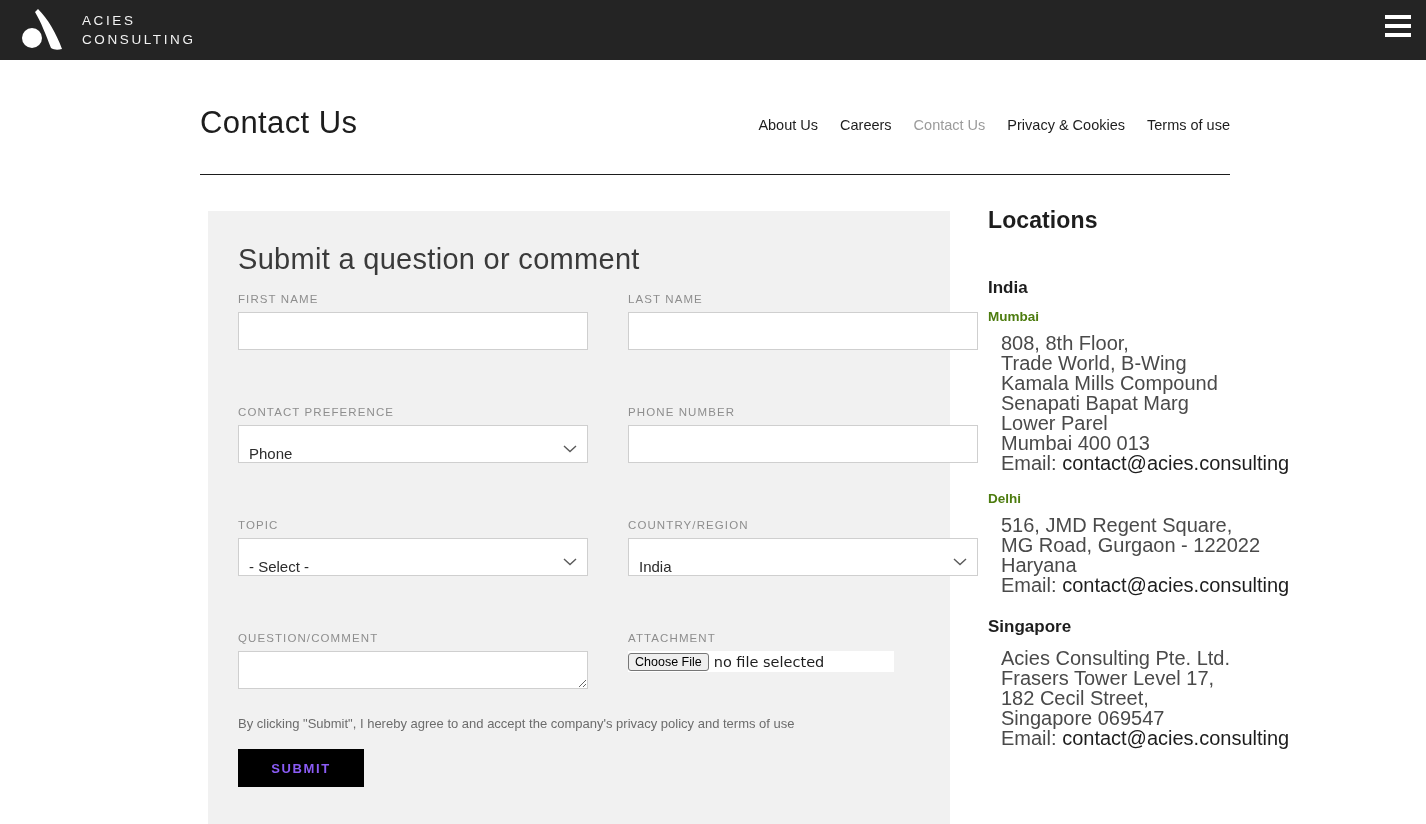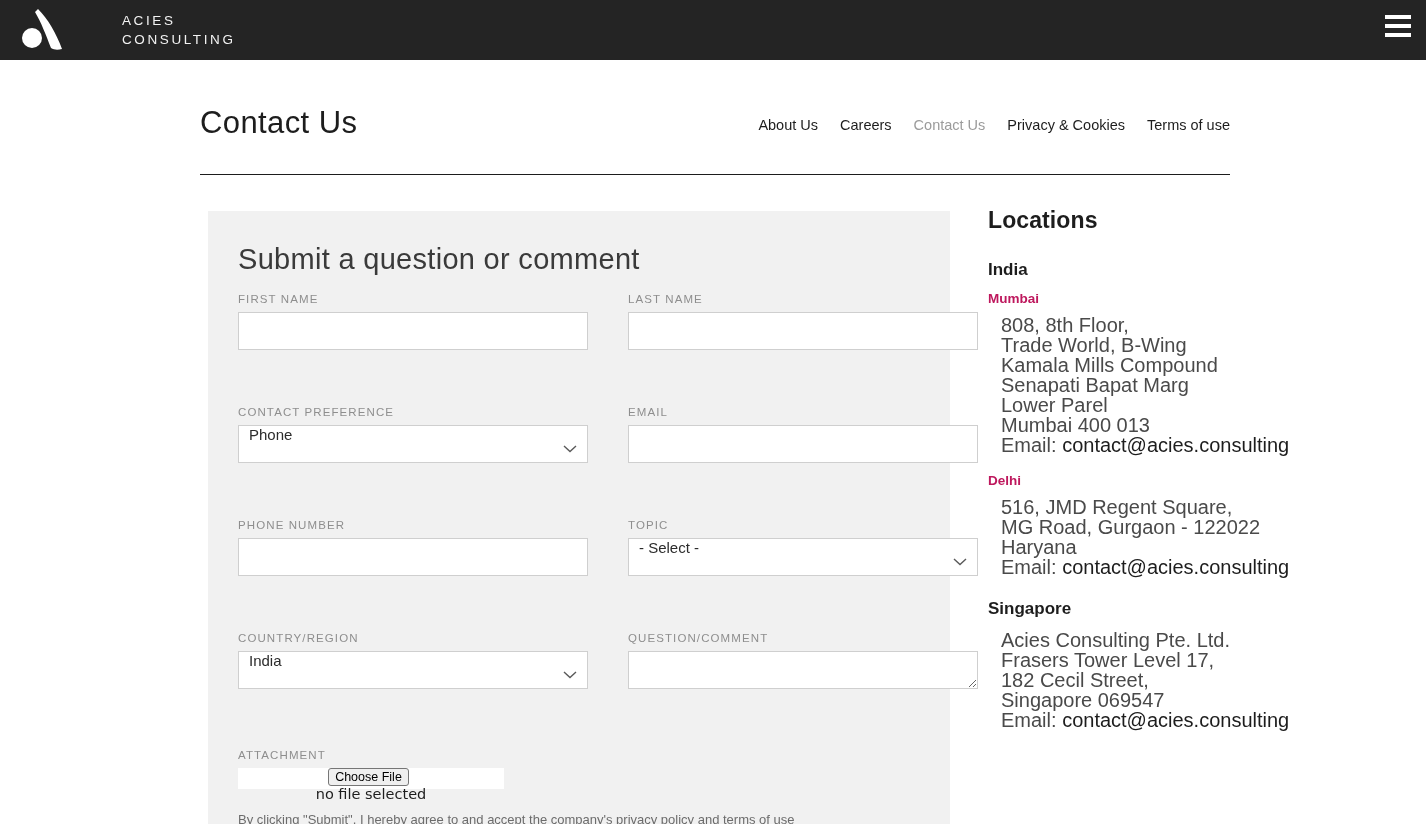--- a/index.html
+++ b/index.html
@@ -37,21 +37,21 @@
   }
   .logo-mark svg { display: block; }
   .brand-text {
     margin-left: 8px;
     color: #f2f2f2;
     font-size: 13.5px;
     line-height: 19px;
     letter-spacing: 2.6px;
     font-weight: 300;
   }
-  .brand-text span { display: block; white-space: nowrap; margin-left: 40px; }
+  .brand-text span { display: block; white-space: nowrap; }
 
   .hamburger {
     position: absolute;
     right: 14px;
     top: 13px;
     width: 28px;
     height: 26px;
     padding: 2px 1px;
     cursor: pointer;
   }
@@ -135,21 +135,21 @@
     background: #ffffff;
     border: 1px solid #cfcfcf;
   }
   .select-box {
     width: 350px;
     height: 38px;
     background: #ffffff;
     border: 1px solid #cfcfcf;
     position: relative;
     display: flex;
-    align-items: flex-start;
+    align-items: flex-end;
     padding: 0 32px 0 10px;
     font-size: 15px;
     color: #2b2b2b;
     cursor: pointer;
   }
   .chevron {
     position: absolute;
     right: 10px;
     top: 50%;
     transform: translateY(-50%);
@@ -158,21 +158,20 @@
   }
   .filebox {
     width: 266px;
     height: 21px;
     background: #ffffff;
     display: flex;
     align-items: center;
     font-size: 14.5px;
     color: #1d1d1d;
     font-family: "DejaVu Sans", sans-serif;
-    flex-direction: column;
   }
   .choose-file {
     border: 1px solid #767676;
     border-radius: 3px;
     background: #efefef;
     font-size: 12.5px;
     padding: 1px 6px;
     margin-right: 5px;
     cursor: pointer;
     color: #000;
@@ -181,54 +180,53 @@
   .disclaimer {
     font-size: 13px;
     color: #6c6c6c;
     margin-top: 7px;
     margin-bottom: 18px;
   }
   .submit-btn {
     width: 126px;
     height: 38px;
     background: #000000;
-    color: #7dd3fc;
+    color: #8b5cf6;
     border: none;
-    font-size: 17px;
+    font-size: 13px;
     font-weight: 700;
     letter-spacing: 1.6px;
     cursor: pointer;
     font-family: "Liberation Sans", sans-serif;
-    text-decoration: underline;
   }
 
   
   .locations {
     position: absolute;
     left: 988px;
     top: 207px;
     width: 300px;
   }
   .loc-title {
     font-size: 23px;
     font-weight: 700;
     color: #1d1d1d;
     letter-spacing: 0.1px;
-    margin-bottom: 26px;
+    margin-bottom: 44px;
   }
   .country {
     font-size: 17px;
     font-weight: 700;
     color: #1d1d1d;
     margin-bottom: 11px;
   }
   .city {
     font-size: 13.5px;
     font-weight: 700;
-    color: #be185d;
+    color: #4d7c0f;
     margin-bottom: 9px;
   }
   .addr {
     font-size: 20px;
     line-height: 20px;
     color: #4a4a4a;
     font-family: Liberation Sans, sans-serif;
     margin-left: 13px;
   }
   .addr .email-line { white-space: nowrap; }
@@ -293,24 +291,20 @@
       <div class="select-box">
         <span>Phone</span>
         <span class="chevron">
           <svg width="14" height="9" viewBox="0 0 14 9">
               <path d="M1 1.5 L7 7 L13 1.5" fill="none" stroke="#5a5a5a" stroke-width="1.4"></path>
             </svg>
         </span>
       </div>
     </div>
 
-    <div class="field">
-      <label class="field-label">EMAIL</label>
-      <input class="input-box" type="text" value="" style="">
-    </div>
 
     <div class="field">
       <label class="field-label">PHONE NUMBER</label>
       <input class="input-box" type="text" value="" style="">
     </div>
 
     <div class="field">
       <label class="field-label">TOPIC</label>
       <div class="select-box">
         <span>- Select -</span>

